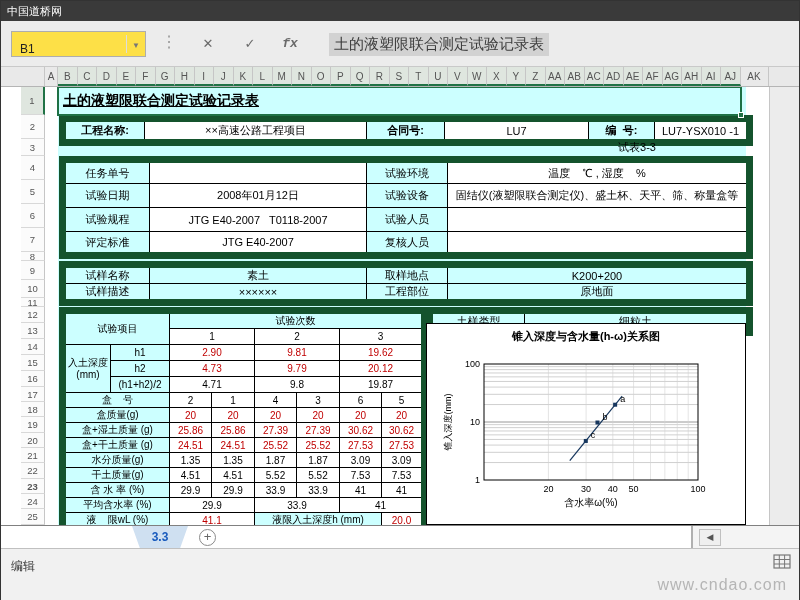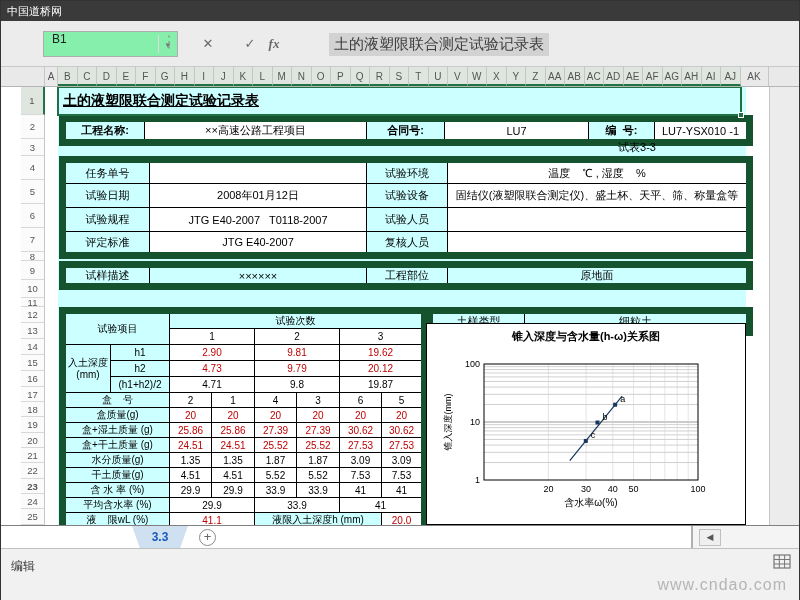--- a/index.html
+++ b/index.html
@@ -3,27 +3,27 @@
 <meta charset="utf-8">
 <style>
 *{margin:0;padding:0;box-sizing:border-box;}
 html,body{width:800px;height:600px;}
 body{font-family:"Liberation Sans",sans-serif;background:#fff;position:relative;overflow:hidden;}
 #page{position:absolute;inset:0;border:1px solid #333;background:#fff;}
 
 .banner{position:absolute;left:0;top:0;width:100%;height:20px;background:#3a3a3a;color:#fff;font-size:11px;line-height:20px;padding-left:6px;}
 
 .fbar{position:absolute;left:0;top:20px;width:100%;height:46px;background:#ececec;border-bottom:1px solid #c9c9c9;}
-.namebox{position:absolute;left:10px;top:10px;width:135px;height:26px;background:#86efac;border:1px solid #adadad;font-size:12px;color:#222;display:flex;align-items:flex-start;padding-left:8px;margin-left:32px;}
+.namebox{position:absolute;left:10px;top:10px;width:135px;height:26px;background:#fde047;border:1px solid #adadad;font-size:12px;color:#222;display:flex;align-items:flex-end;padding-left:8px;}
 .namebox .sep{position:absolute;right:18px;top:3px;bottom:3px;width:1px;background:#ddd;}
 .namebox .arrow{position:absolute;right:5px;top:9px;font-size:8px;color:#777;}
 .grip{position:absolute;left:160px;top:11px;color:#9a9a9a;font-size:16px;}
 .fbtn{position:absolute;top:12px;width:26px;height:22px;text-align:center;font-size:13px;color:#6a6a6a;line-height:22px;}
 #btn-cancel{left:194px;}#btn-confirm{left:236px;}
-#btn-fx{left:260px;font-style:italic;font-weight:bold;font-family:Liberation Serif, serif;}
+#btn-fx{left:276px;font-style:italic;font-weight:bold;font-family:Liberation Mono, monospace;}
 .fvalue{position:absolute;left:328px;top:10px;height:26px;display:flex;align-items:center;font-size:15px;color:#3c3c3c;}
 .fvalue span{background:#d2d2d2;padding:2px 5px;}
 
 .colhdr{position:absolute;left:0;top:66px;width:100%;height:20px;background:#e9e9e9;border-bottom:1px solid #b5b5b5;display:flex;}
 .corner{width:44px;height:100%;border-right:1px solid #c6c6c6;flex:none;}
 .colh{height:100%;border-right:1px solid #c6c6c6;font-size:10px;color:#555;text-align:center;line-height:19px;width:19.5px;flex:none;overflow:hidden;}
 .colh.first{width:13px;}.colh.last{width:28px;}
 .colh.sel{background:#dfe6df;border-bottom:2px solid #217346;}
 
 .sheet{position:absolute;left:0;top:86px;width:100%;height:438px;background:#fff;overflow:hidden;}
@@ -225,20 +225,26 @@
     </table>
 
     <table class="blk" id="sample-table" style="left:58px;top:174px;width:687px;">
       <colgroup>
           <col style="width:87px">
           <col style="width:217px">
           <col style="width:81px">
           <col style="width:302px">
         </colgroup>
       <tbody>
+          <tr style="height: 19px;">
+            <td class="cy">试样名称</td>
+            <td class="cy">素土</td>
+            <td class="cy">取样地点</td>
+            <td class="cy">K200+200</td>
+          </tr>
           <tr style="height: 18px;">
             <td class="cy">试样描述</td>
             <td class="cy">××××××</td>
             <td class="cy">工程部位</td>
             <td class="cy">原地面</td>
           </tr>
         </tbody>
     </table>
 
     <table class="blk" id="test-table" style="left:58px;top:220px;width:362px;">

